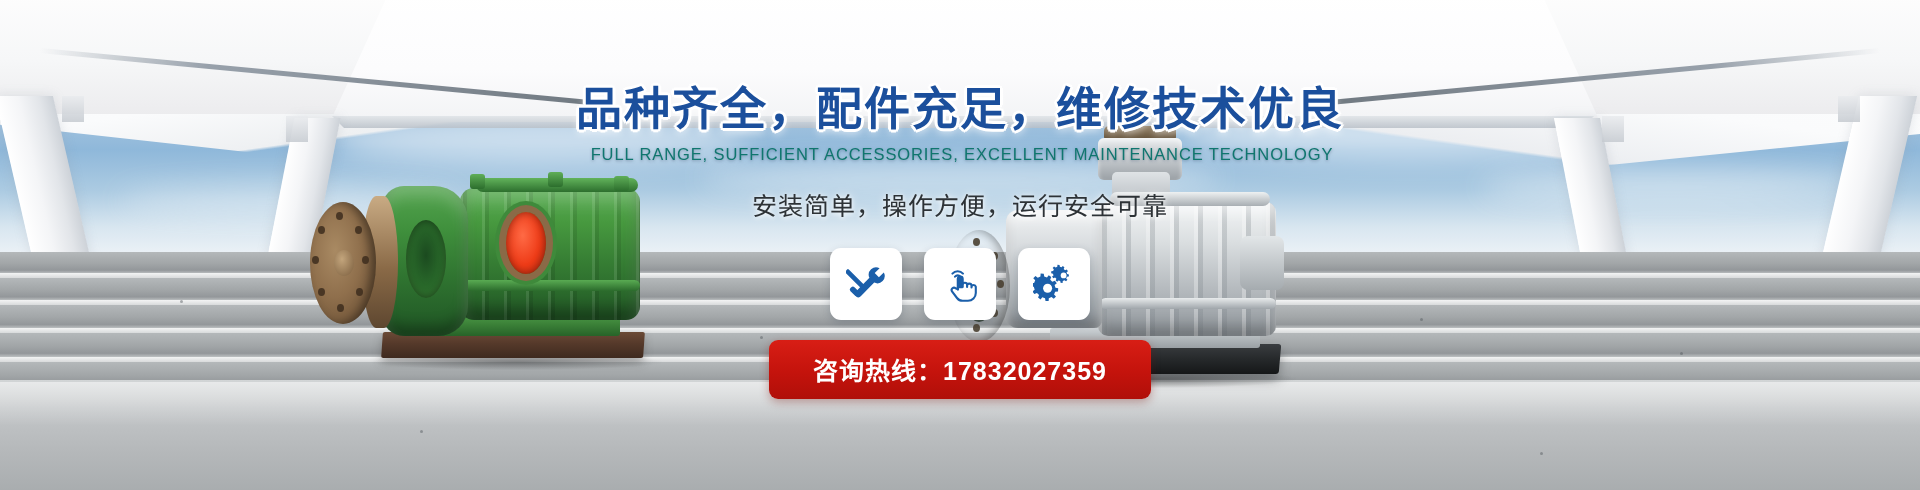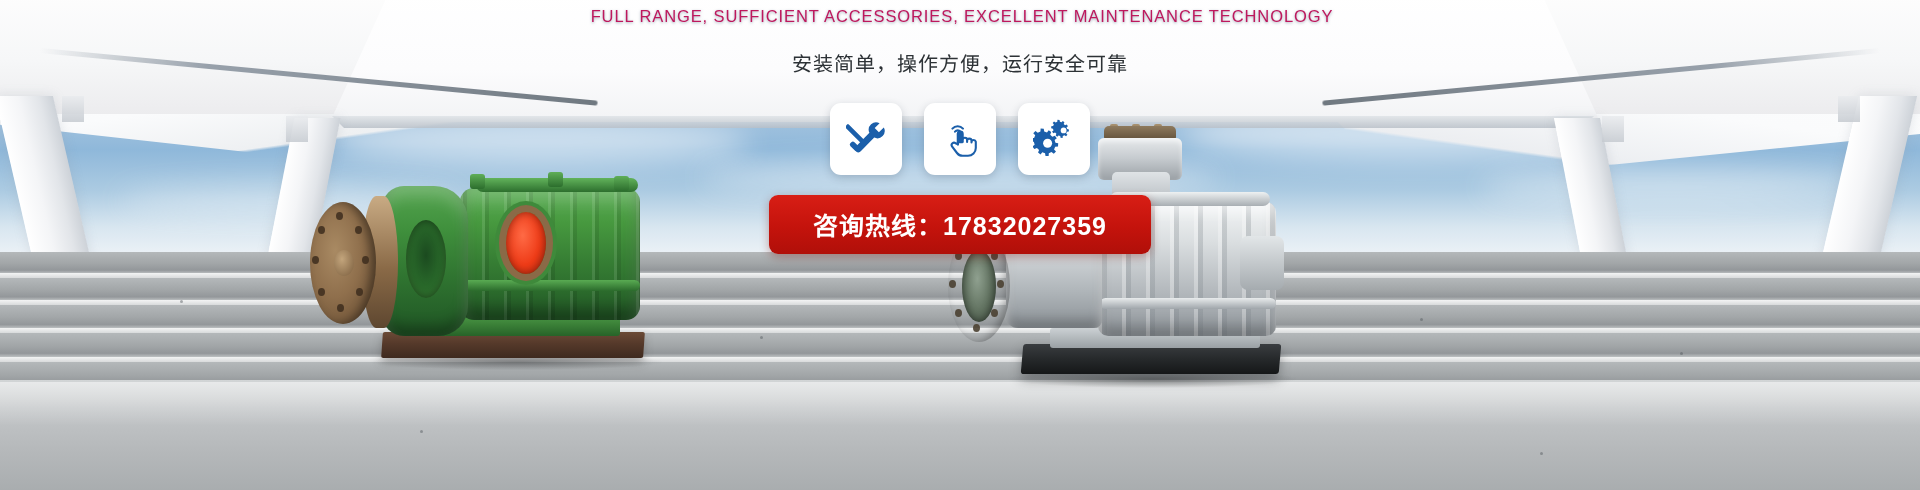--- a/index.html
+++ b/index.html
@@ -348,28 +348,28 @@
        0   -3px 0 #ffffff,  0    3px 0 #ffffff,
        0 4px 8px rgba(255,255,255,.85);
     white-space: nowrap;
   }
 
   .subtitle-en {
     margin: 7px 0 0 4px;
     font-size: 16.5px;
     font-weight: normal;
     letter-spacing: 0.9px;
-    color: #be185d;
+    color: #0f766e;
     text-shadow: 0 1px 3px rgba(80,100,125,.55);
     white-space: nowrap;
   }
 
   .subtitle-cn {
     margin: 22px 0 0 0;
-    font-size: 20px;
+    font-size: 25px;
     font-weight: normal;
     letter-spacing: 1px;
     color: #2d3236;
     text-shadow: 0 1px 4px rgba(255,255,255,.9), 0 0 10px rgba(255,255,255,.75);
     white-space: nowrap;
   }
 
   
   .icon-row {
     margin-top: 26px;
@@ -512,20 +512,21 @@
       <div class="ps-fbolt" style="left:25px;top:94px;"></div>
       <div class="ps-fbolt" style="left:7px;top:79px;"></div>
       <div class="ps-fbolt" style="left:1px;top:50px;"></div>
       <div class="ps-fbolt" style="left:7px;top:22px;"></div>
     </div>
     <div class="ps-flange-core"></div>
   </div>
 
   <div class="content">
 
+    <h1 class="headline">品种齐全，配件充足，维修技术优良</h1>
 
     <p class="subtitle-en">FULL RANGE, SUFFICIENT ACCESSORIES, EXCELLENT MAINTENANCE TECHNOLOGY</p>
 
     <p class="subtitle-cn">安装简单，操作方便，运行安全可靠</p>
 
     <div class="icon-row">
 
       <div class="icon-box">
         <span>
           <svg width="40" height="40" viewBox="0 0 40 40" aria-hidden="true">

